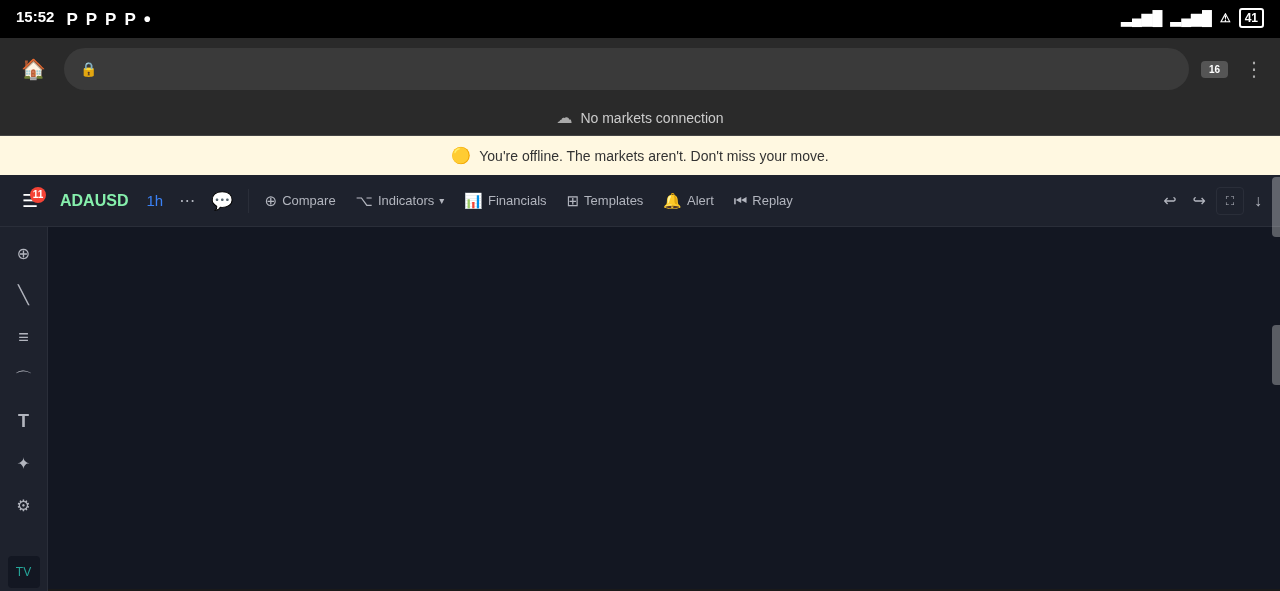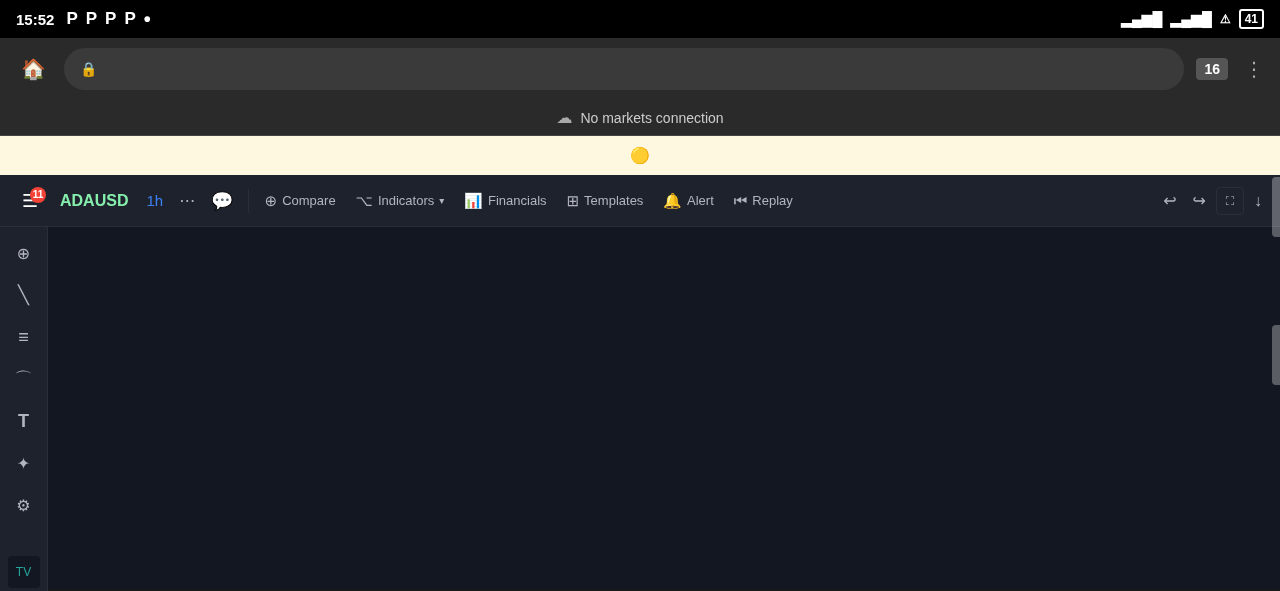--- a/index.html
+++ b/index.html
@@ -11,22 +11,22 @@
       overflow: hidden;
       position: relative;
     }
 
     
     .status-bar {
       background: #000;
       color: #fff;
       height: 38px;
       display: flex;
-      align-items: center;
-      padding: 0 16px;
+      align-items: flex-start;
+      padding: 8px 16px;
       font-size: 15px;
       font-weight: 600;
     }
     .status-time { margin-right: 12px; }
     .status-icons { display: flex; gap: 8px; align-items: center; font-size: 16px; }
     .status-right { margin-left: auto; display: flex; align-items: center; gap: 8px; font-size: 13px; }
     .battery-box {
       border: 2px solid #fff;
       border-radius: 3px;
       padding: 1px 4px;
@@ -60,21 +60,21 @@
       color: #fff;
       font-size: 15px;
     }
     .lock-icon { color: #aaa; font-size: 14px; }
     .url-text { color: #fff; font-size: 15px; }
     .tab-count {
       background: #555;
       border-radius: 4px;
       padding: 3px 8px;
       color: #fff;
-      font-size: 14px;
+      font-size: 10px;
       font-weight: bold;
     }
     .menu-dots { color: #aaa; font-size: 20px; margin-left: 4px; }
 
     
     .offline-banner {
       background: #2a2a2a;
       color: #ccc;
       text-align: center;
       padding: 8px;
@@ -253,20 +253,21 @@
 
 <div class="offline-banner">
   <span class="offline-icon">☁</span>
   <span>No markets connection</span>
 </div>
 
 <div class="chart-container" style="height: 453px; position: relative;">
 
   <div class="warning-bar">
     <span class="warning-icon">🟡</span>
+    <span>You're offline. The markets aren't. Don't miss your move.</span>
   </div>
 
   <div class="chart-toolbar">
 
     <div class="hamburger-btn" style="position:relative;">
       <span>☰</span>
       <span class="notif-badge">11</span>
     </div>
 
     <span class="symbol-label">ADAUSD</span>

